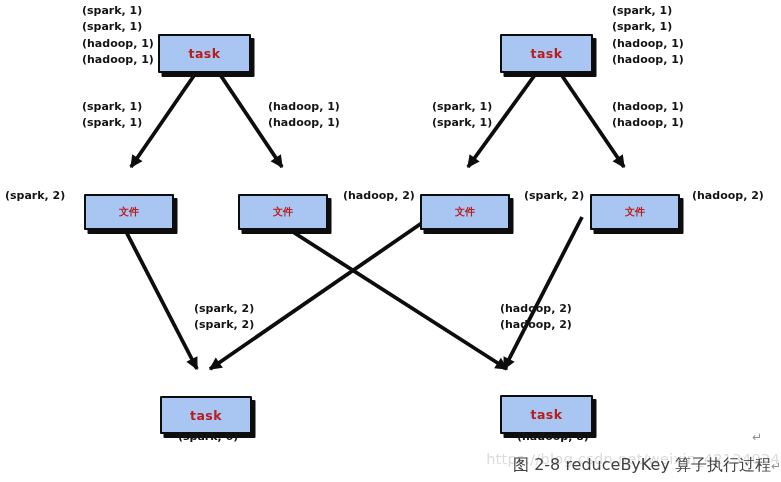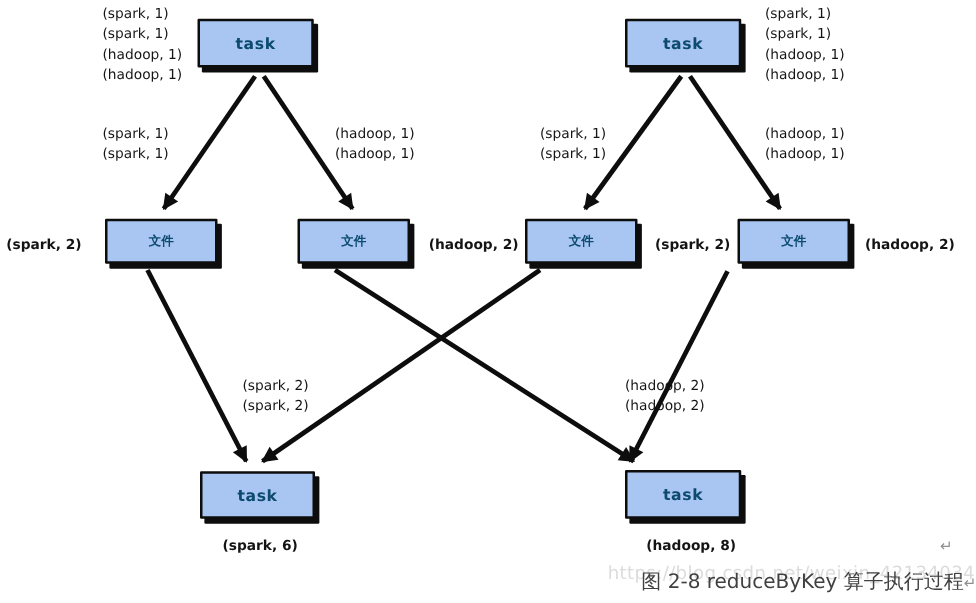--- a/index.html
+++ b/index.html
@@ -15,29 +15,30 @@
     position:absolute; left:0; top:0; width:781px; height:482px;
     pointer-events:none;
   }
   .arrow-layer line { stroke:#0d0d0d; stroke-width:3.8; }
   .node {
     position:absolute;
     background:#a8c6f1;
     border:2.5px solid #0d0d0d;
     box-shadow:3.5px 4px 0 #0d0d0d;
     display:flex; align-items:center; justify-content:center;
-    font-weight:bold; color:#0c4a6e;
+    font-weight:bold; color:#b91c1c;
     border-radius:1px;
+    margin-top:19px;
   }
   .node.task { font-size:12.5px; letter-spacing:0.5px; }
   .node.file { font-size:10px; }
   .pairs {
     position:absolute;
     font-size:11px; line-height:16.3px;
-    font-weight:400; color:#141414;
+    font-weight:700; color:#141414;
     white-space:nowrap;
   }
   .side-label {
     position:absolute;
     font-size:11px; font-weight:600; color:#141414;
     white-space:nowrap;
   }
   .caption {
     position:absolute; left:0; top:455px; width:781px;
     text-align:right;

